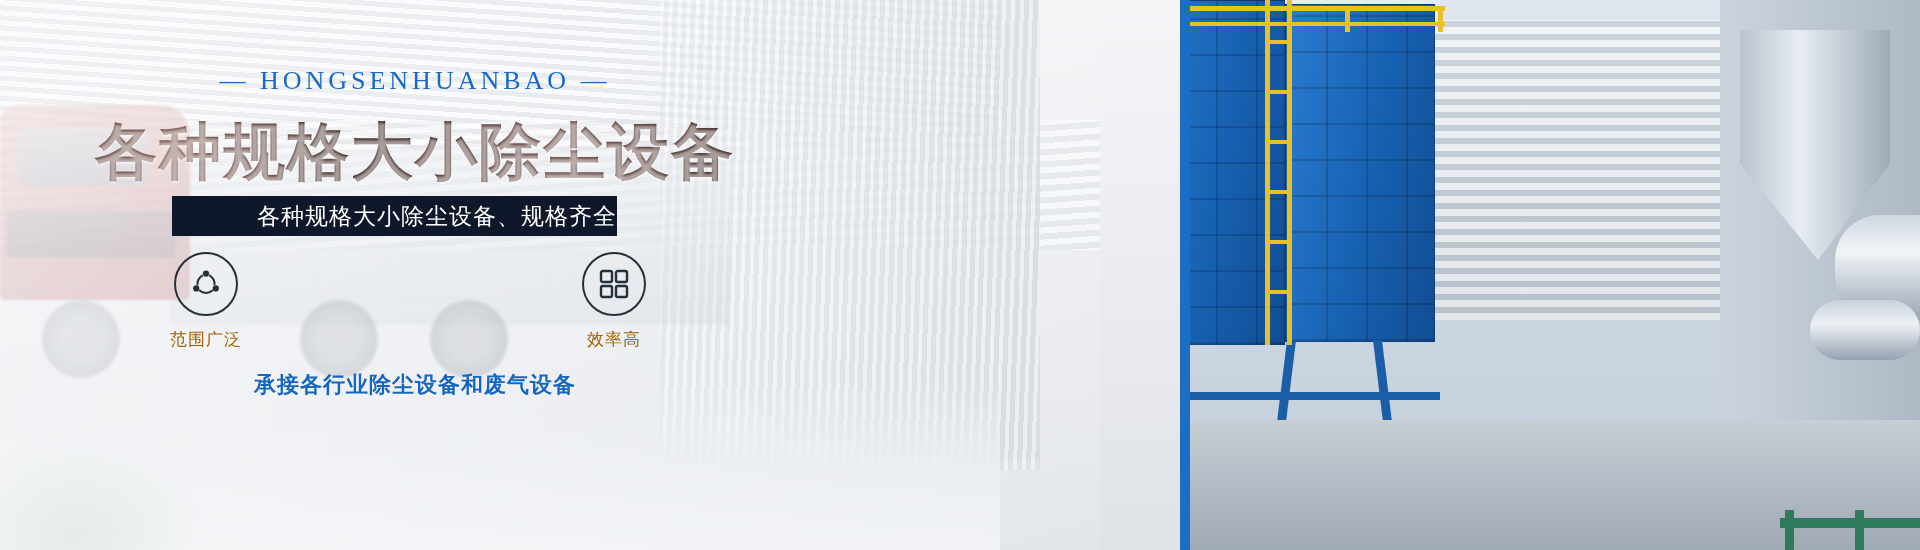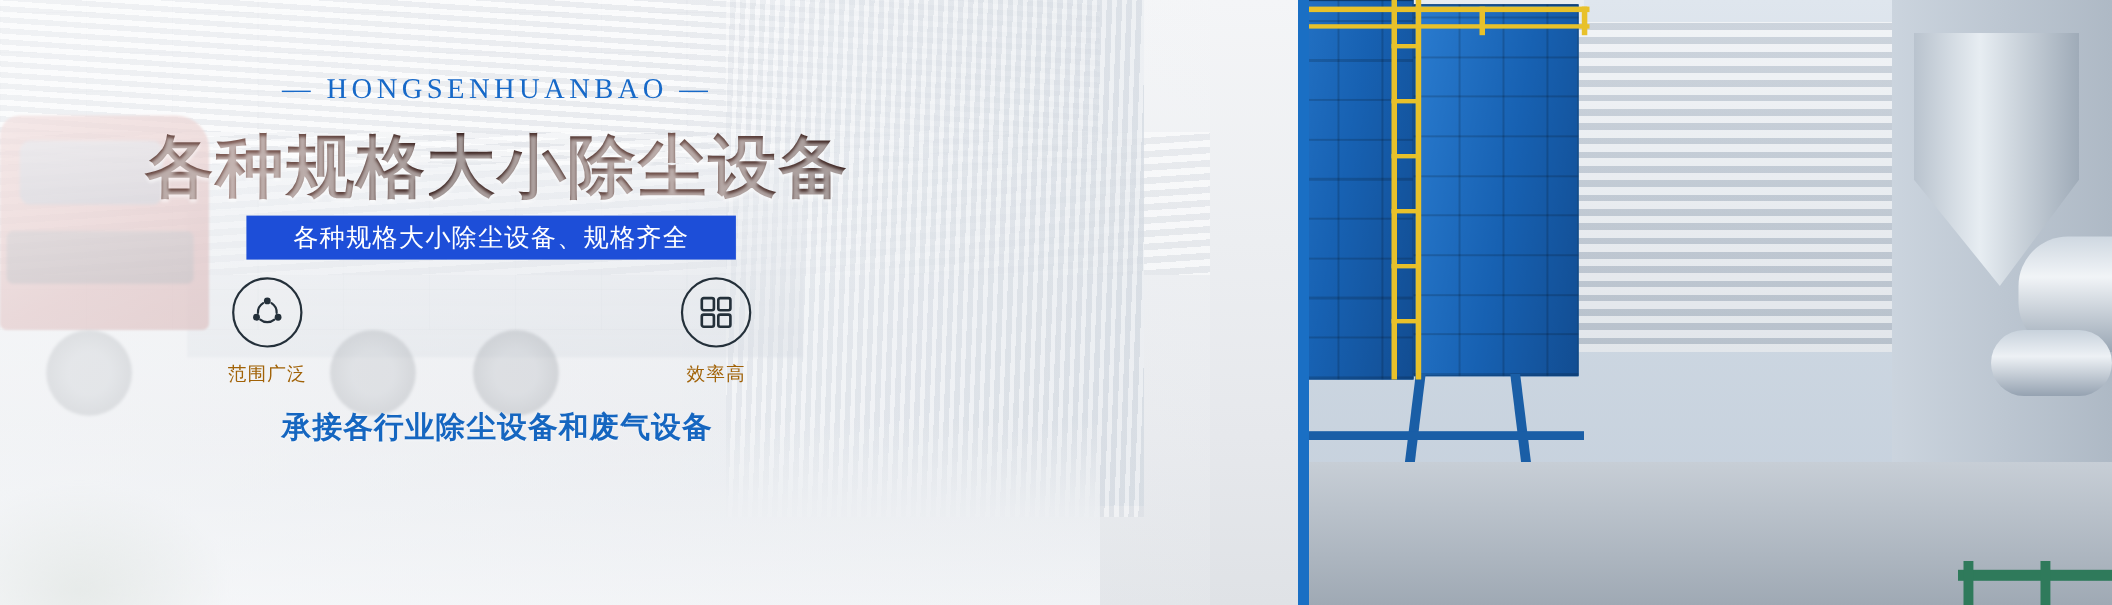--- a/index.html
+++ b/index.html
@@ -138,50 +138,50 @@
   
   .left-panel { position:absolute; left:0; top:0; width:1180px; height:550px;
      overflow:hidden;
      clip-path: ellipse(1180px 560px at 395px 275px); }
   .arc-stroke { position:absolute; left:0; top:0; width:1190px; height:550px;
      clip-path: ellipse(1190px 565px at 395px 275px);
      background:#1a6fc4; }
 
   
   .content { position:absolute; left:0; top:0; width:830px; height:390px;
-     z-index:40;margin-left:37px; }
+     z-index:40; }
 
   .eyebrow { position:absolute; left:0; top:66px; width:830px; text-align:center;
      color:#1769c8; font-size:26px; letter-spacing:4px;
      font-family:"Liberation Serif","DejaVu Serif",serif; white-space:nowrap; }
 
   .headline { position:absolute; left:0; top:110px; width:830px; text-align:center;
      font-size:62px; font-weight:bold; letter-spacing:2px;
      color:#3b2420;
      background:linear-gradient(100deg,#4a2f2a 0%,#7d5a53 22%,#3a2320 45%,#6d4d47 68%,#3a2320 88%);
      -webkit-background-clip:text; background-clip:text; -webkit-text-fill-color:transparent;
      text-shadow:0 2px 3px rgba(255,255,255,.55);
      font-family:"DejaVu Sans","Liberation Sans",sans-serif; white-space:nowrap; }
 
-  .subbar { position:absolute; left:187px; top:196px; width:445px; height:40px;
-     background:#1d4ed8; display:flex; align-items:center; justify-content:center; }
+  .subbar { position:absolute; left:172px; top:196px; width:445px; height:40px;
+     background:#0f172a; display:flex; align-items:center; justify-content:flex-end; }
   .subbar span { color:#ffffff; font-size:23px; letter-spacing:1px; white-space:nowrap;
      font-family:"DejaVu Sans","Liberation Sans",sans-serif; }
 
   .features { position:absolute; left:150px; top:252px; width:520px;
      display:flex; justify-content:space-between; }
   .feat { width:112px; text-align:center; }
   .circ { width:64px; height:64px; border-radius:50%; border:2px solid #24303a;
      margin:0 auto; display:flex; align-items:center; justify-content:center;
      background:rgba(255,255,255,.06); }
   .feat-label { margin-top:12px; font-size:17px; color:#a16207; letter-spacing:1px;
      font-family:"DejaVu Sans","Liberation Sans",sans-serif; white-space:nowrap; }
 
   .tagline { position:absolute; left:0; top:370px; width:830px; text-align:center;
-     font-size:27px; font-weight:bold; color:#1566c0; letter-spacing:1px;
+     font-size:22px; font-weight:bold; color:#1566c0; letter-spacing:1px;
      font-family:"DejaVu Sans","Liberation Sans",sans-serif; white-space:nowrap;
      text-shadow:0 1px 2px rgba(255,255,255,.6); }
 </style>
 </head>
 <body>
 
 <div id="banner">
 
   <div class="photo">
     <div class="sky"></div>

